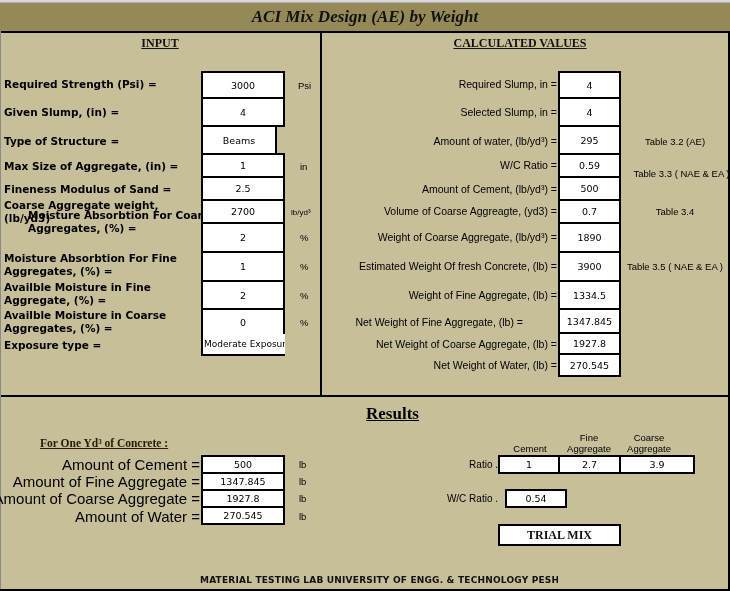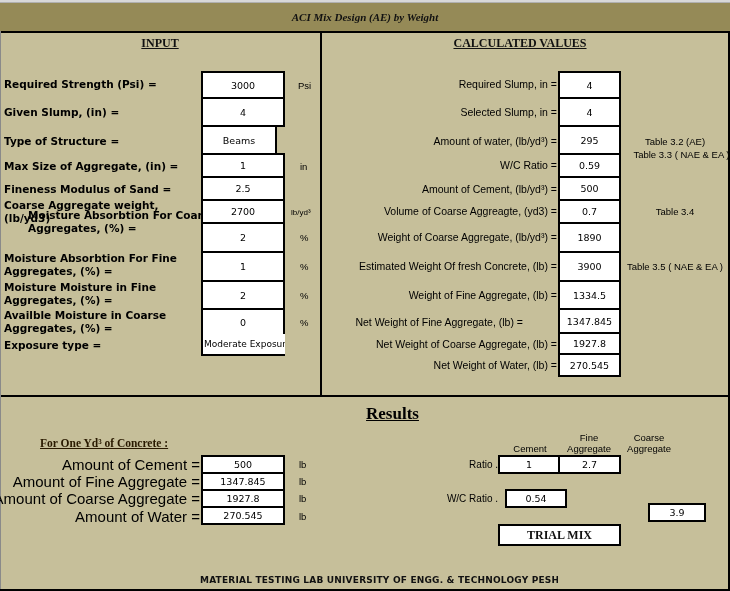--- a/index.html
+++ b/index.html
@@ -1,21 +1,21 @@
 <!DOCTYPE html>
 <html><head>
 <meta charset="utf-8">
 <style>
   * { box-sizing: border-box; margin: 0; padding: 0; }
   html, body { width: 730px; height: 591px; overflow: hidden; background: #c6bf9a; }
   body { position: relative; font-family: "Liberation Sans", sans-serif; color: #000; }
   .abs { position: absolute; }
   .gridtop { left: 0; top: 0; width: 730px; height: 3px; background: #d8d8d8; border-bottom: 1px solid #b0b0b0; }
   .titlebar { left: 0; top: 3px; width: 730px; height: 28px; background: #958a57; display: flex; align-items: center; justify-content: center; }
-  .titlebar span { font-family: "Liberation Serif", serif; font-style: italic; font-weight: bold; font-size: 11px; color: #111; }
+  .titlebar span { font-family: "Liberation Serif", serif; font-style: italic; font-weight: bold; font-size: 17px; color: #111; }
   .hline { background: #000; }
   .vline { background: #000; }
   .section-head { font-family: "Liberation Serif", serif; font-weight: bold; font-size: 12px; text-decoration: underline; color: #111; text-align: center; }
   .in-label { left: 4px; font-family: "DejaVu Sans", sans-serif; font-weight: bold; font-size: 10.5px; line-height: 13px; color: #000; display: flex; align-items: center; }
   .box { background: #fff; border: 2px solid #000; display: flex; align-items: center; justify-content: center; font-size: 9.5px; font-family: "DejaVu Sans", sans-serif; }
   .unit { font-size: 9.5px; font-family: "Liberation Sans", sans-serif; display: flex; align-items: center; }
   .calc-label { font-size: 10.5px; font-family: "Liberation Sans", sans-serif; text-align: right; display: flex; align-items: center; justify-content: flex-end; white-space: nowrap; }
   .ref { font-size: 9.5px; font-family: "Liberation Sans", sans-serif; text-align: center; display: flex; align-items: center; justify-content: center; white-space: nowrap; }
   .res-label { font-size: 15px; font-family: "Liberation Sans", sans-serif; text-align: right; display: flex; align-items: center; justify-content: flex-end; white-space: nowrap; }
   .colhead { font-size: 9.5px; font-family: "Liberation Sans", sans-serif; text-align: center; line-height: 11px; display: flex; align-items: flex-end; justify-content: center; }
@@ -40,21 +40,21 @@
 <div class="abs section-head" style="left:120px;top:36px;width:80px;">INPUT</div>
 
 <div class="abs in-label" style="top:74px;height:20px;width:195px;">Required Strength  (Psi) =</div>
 <div class="abs in-label" style="top:102px;height:20px;width:195px;">Given Slump, (in)  =</div>
 <div class="abs in-label" style="top:131px;height:20px;width:195px;">Type of Structure =</div>
 <div class="abs in-label" style="top:156px;height:20px;width:195px;">Max Size of Aggregate, (in)  =</div>
 <div class="abs in-label" style="top:179px;height:20px;width:195px;">Fineness Modulus of Sand =</div>
 <div class="abs in-label" style="top:202px;height:20px;width:198px;">Coarse Aggregate weight, (lb/yd3)</div>
 <div class="abs in-label" style="top:208px;height:28px;width:190px;margin-left:24px;">Moisture Absorbtion For Coarse Aggregates, (%) =</div>
 <div class="abs in-label" style="top:251px;height:28px;width:190px;">Moisture Absorbtion  For Fine Aggregates, (%) =</div>
-<div class="abs in-label" style="top:280px;height:28px;width:190px;">Moisture Moisture in Fine Aggregates, (%) =</div>
+<div class="abs in-label" style="top:280px;height:28px;width:190px;">Availble Moisture in Fine Aggregate, (%) =</div>
 <div class="abs in-label" style="top:308px;height:28px;width:190px;">Availble Moisture in Coarse Aggregates, (%) =</div>
 <div class="abs in-label" style="top:335px;height:20px;width:195px;">Exposure type =</div>
 
 <div class="abs box" style="left:201px;top:71px;width:84px;height:28px;">3000</div>
 <div class="abs box" style="left:201px;top:97px;width:84px;height:30px;">4</div>
 <div class="abs box" style="left:201px;top:125px;width:76px;height:30px;">Beams</div>
 <div class="abs box" style="left:201px;top:153px;width:84px;height:25px;">1</div>
 <div class="abs box" style="left:201px;top:176px;width:84px;height:25px;">2.5</div>
 <div class="abs box" style="left:201px;top:199px;width:84px;height:25px;">2700</div>
 <div class="abs box" style="left:201px;top:222px;width:84px;height:31px;">2</div>
@@ -93,21 +93,21 @@
 <div class="abs box" style="left:558px;top:176px;width:63px;height:25px;">500</div>
 <div class="abs box" style="left:558px;top:199px;width:63px;height:25px;">0.7</div>
 <div class="abs box" style="left:558px;top:222px;width:63px;height:31px;">1890</div>
 <div class="abs box" style="left:558px;top:251px;width:63px;height:31px;">3900</div>
 <div class="abs box" style="left:558px;top:280px;width:63px;height:30px;">1334.5</div>
 <div class="abs box" style="left:558px;top:308px;width:63px;height:26px;">1347.845</div>
 <div class="abs box" style="left:558px;top:332px;width:63px;height:23px;">1927.8</div>
 <div class="abs box" style="left:558px;top:353px;width:63px;height:24px;">270.545</div>
 
 <div class="abs ref" style="left:622px;width:106px;top:131px;height:20px;">Table 3.2  (AE)</div>
-<div class="abs ref" style="left:622px;width:108px;top:144px;height:20px;padding-left:11px;">Table 3.3 ( NAE &amp; EA )</div>
+<div class="abs ref" style="left:622px;width:108px;top:163px;height:20px;padding-left:11px;">Table 3.3 ( NAE &amp; EA )</div>
 <div class="abs ref" style="left:622px;width:106px;top:201px;height:20px;">Table 3.4</div>
 <div class="abs ref" style="left:622px;width:106px;top:256px;height:20px;">Table 3.5 ( NAE &amp; EA )</div>
 
 <div class="abs" style="left:340px;top:404px;width:105px;text-align:center;font-family:'Liberation Serif',serif;font-weight:bold;font-size:17px;text-decoration:underline;">Results</div>
 
 <div class="abs" style="left:40px;top:437px;font-family:'Liberation Serif',serif;font-weight:bold;font-size:11.5px;text-decoration:underline;color:#2a1a00;white-space:nowrap;">For One Yd³ of Concrete :</div>
 
 <div class="abs res-label" style="left:20px;width:180px;top:456px;height:16px;">Amount of Cement  =</div>
 <div class="abs res-label" style="left:20px;width:180px;top:473px;height:16px;">Amount of Fine Aggregate  =</div>
 <div class="abs res-label" style="left:20px;width:180px;top:490px;height:16px;">Amount of Coarse Aggregate  =</div>
@@ -123,20 +123,20 @@
 <div class="abs unit" style="left:299px;top:490px;height:16px;">lb</div>
 <div class="abs unit" style="left:299px;top:508px;height:16px;">lb</div>
 
 <div class="abs colhead" style="left:500px;width:60px;top:432px;height:22px;">Cement</div>
 <div class="abs colhead" style="left:558px;width:62px;top:432px;height:22px;">Fine Aggregate</div>
 <div class="abs colhead" style="left:618px;width:62px;top:432px;height:22px;">Coarse Aggregate</div>
 
 <div class="abs res-label" style="left:400px;width:98px;top:456px;height:16px;font-size:10px;">Ratio    .</div>
 <div class="abs box" style="left:498px;top:455px;width:62px;height:19px;">1</div>
 <div class="abs box" style="left:558px;top:455px;width:63px;height:19px;">2.7</div>
-<div class="abs box" style="left:648px;top:455px;width:58px;height:19px;margin-top:48px;">3.9</div>
+<div class="abs box" style="left:619px;top:455px;width:76px;height:19px;">3.9</div>
 
 <div class="abs res-label" style="left:400px;width:98px;top:490px;height:16px;font-size:10px;">W/C Ratio    .</div>
 <div class="abs box" style="left:498px;top:489px;width:62px;height:19px;margin-left:7px;">0.54</div>
 
 <div class="abs box" style="left:498px;top:524px;width:123px;height:22px;font-family:'Liberation Serif',serif;font-weight:bold;font-size:12px;color:#111;">TRIAL MIX</div>
 
 <div class="abs footer" style="left:200px;width:358px;top:575px;height:12px;">MATERIAL TESTING LAB UNIVERSITY OF ENGG. &amp; TECHNOLOGY PESHAWAR</div>
 
 </body></html>

